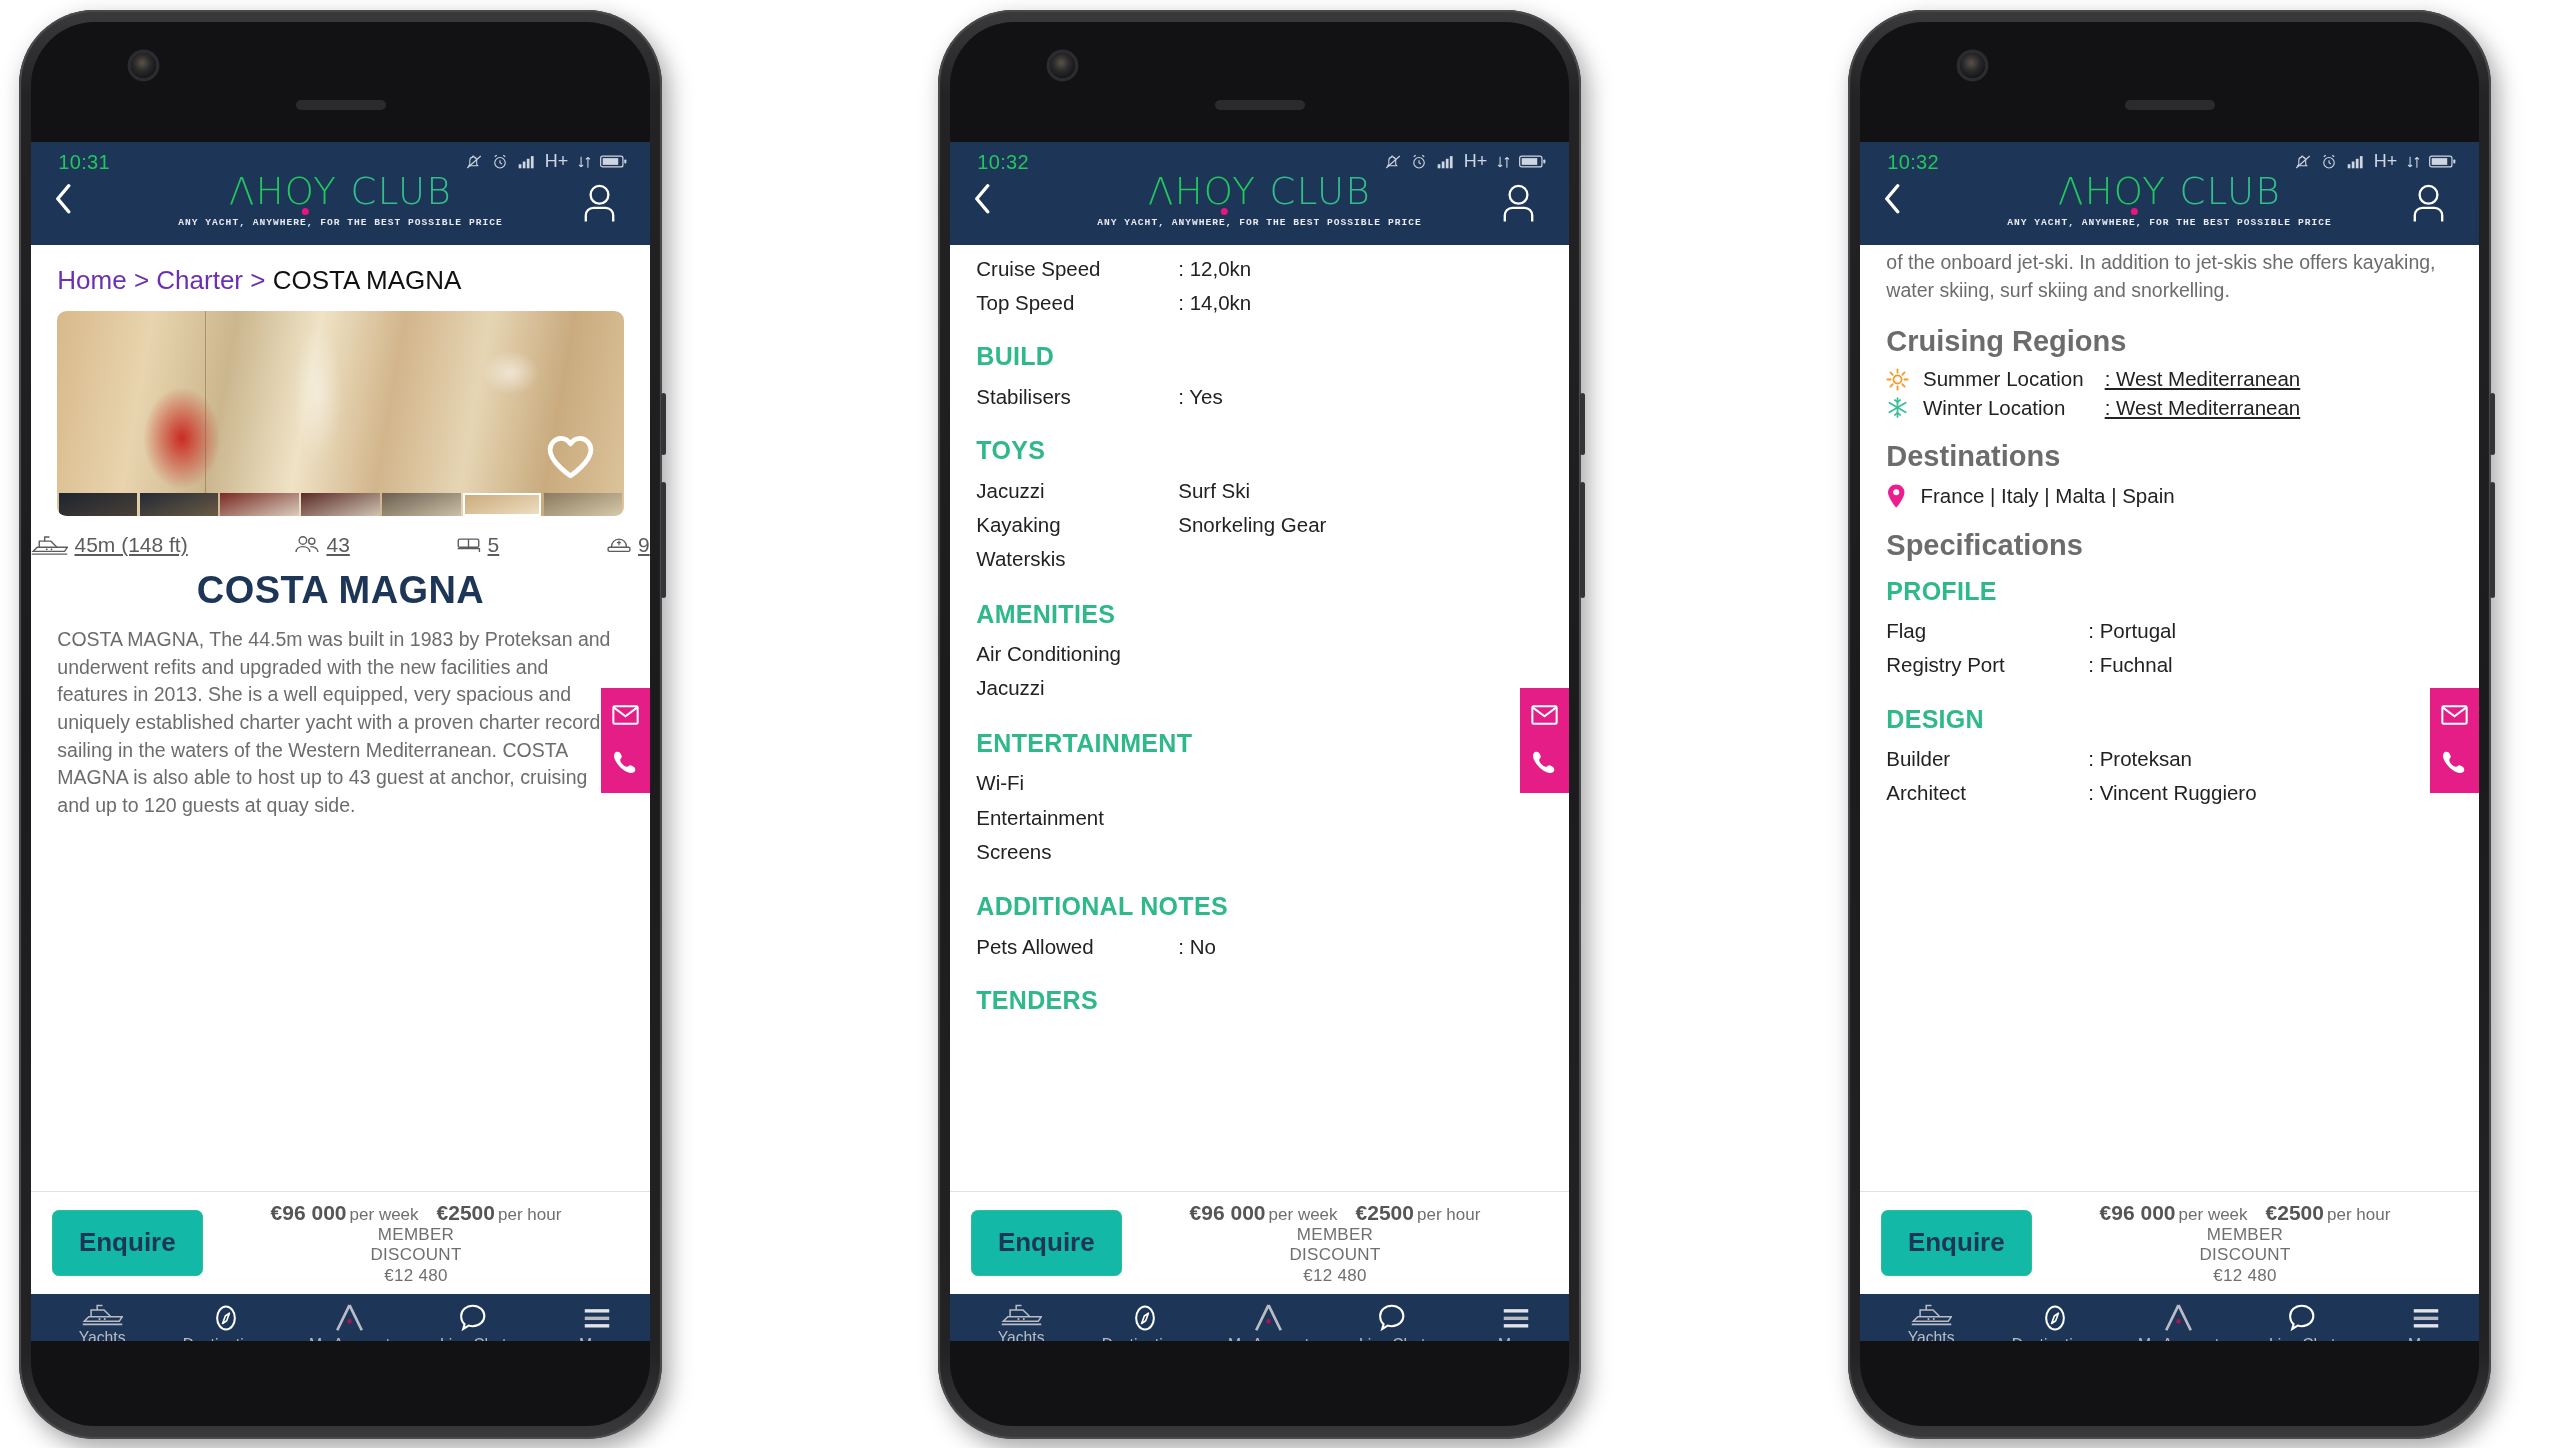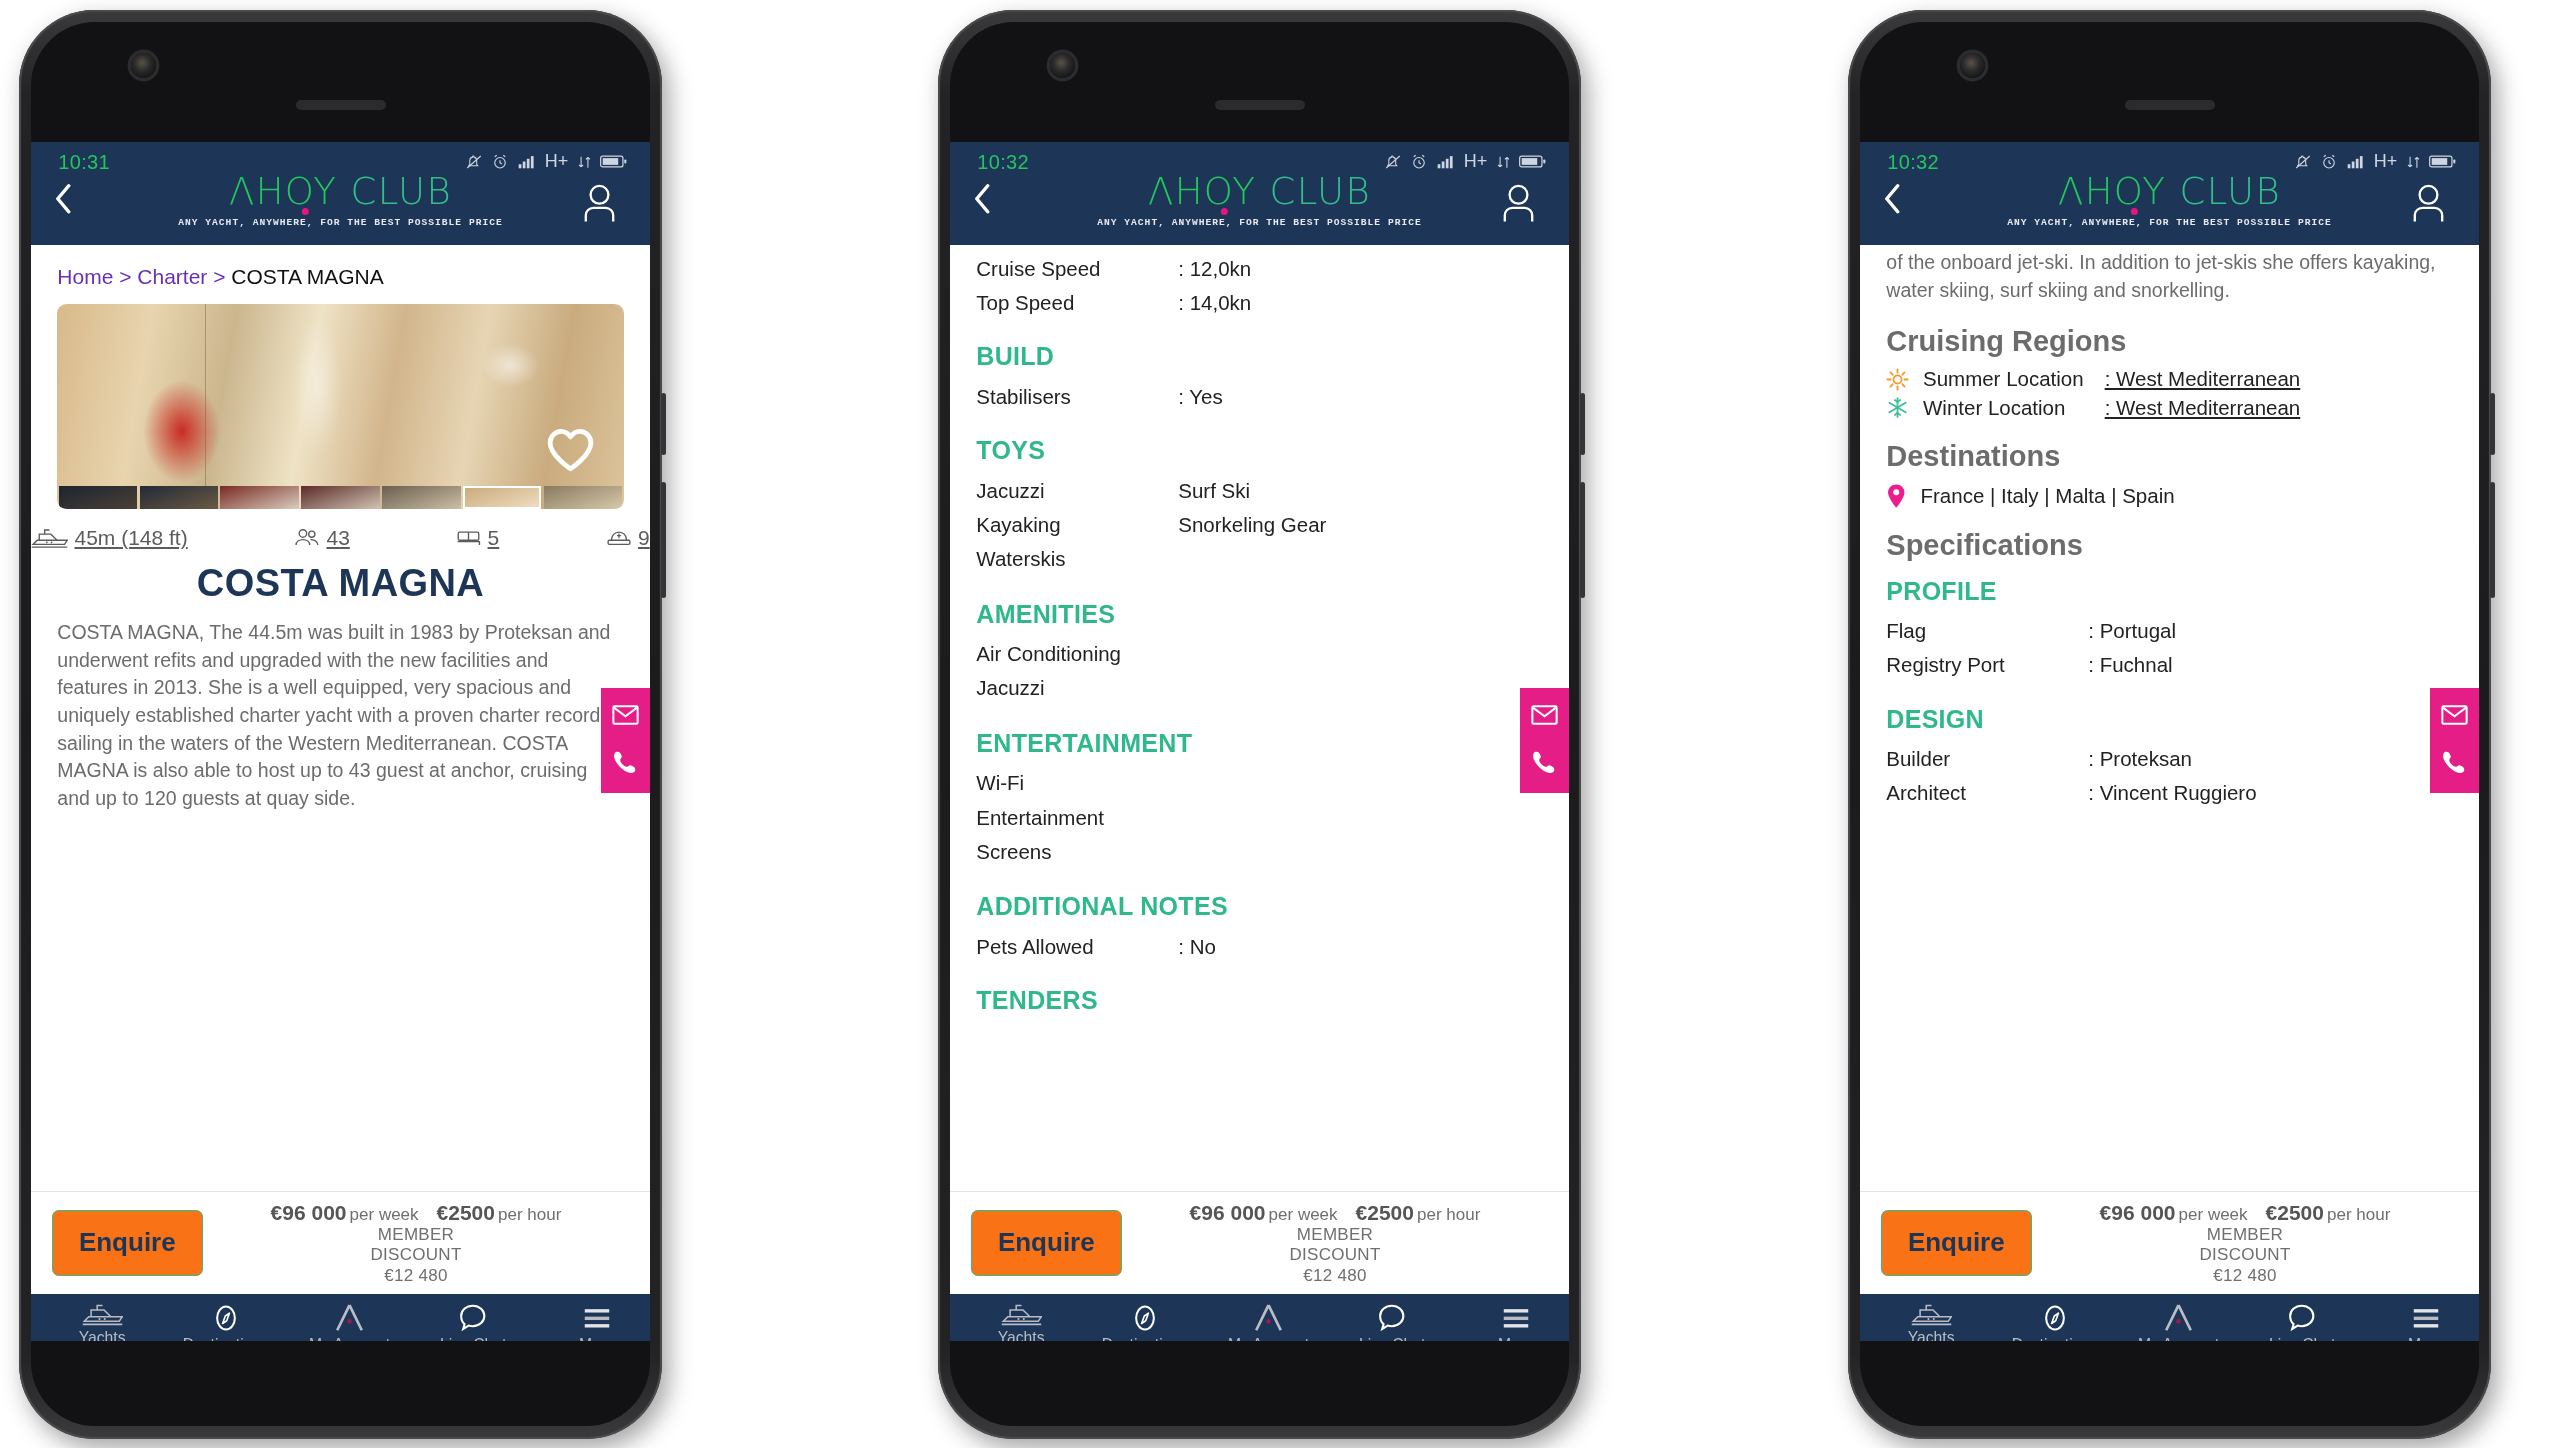--- a/index.html
+++ b/index.html
@@ -43,21 +43,21 @@
   .logodot { display:inline-block; width:7.5px; height:7.5px; border-radius:50%; background:#e6167f;
              position:relative; left:-36px; top:11px; margin-right:-7.5px; }
   .tagline { margin-top:6.2px; font-size:9.6px; letter-spacing:1px; color:#e7eaf0; font-weight:700;
              font-family:Liberation Mono, monospace; white-space:nowrap; }
   .avatar-ic { position:absolute; right:31.5px; top:41px; }
 
   
   .content { position:relative; height:946px; background:#fff; overflow:hidden; }
   .pad { padding:0 26px; }
 
-  .crumb { padding:20.5px 26px 11px; font-size:21px; color:#111; white-space:nowrap; }
+  .crumb { padding:20.5px 26px 11px; font-size:26px; color:#111; white-space:nowrap; }
   .crumb .lnk { color:#6b2fb5; }
   .crumb .sep { color:#6b2fb5; }
 
   .hero { position:relative; margin:4.1px 26px 0; height:205px; border-radius:9.6px; overflow:hidden; }
   .heroimg { position:absolute; inset:0;
     background:
       radial-gradient(ellipse 62px 82px at 22% 62%, rgba(200,30,25,.92) 0%, rgba(160,20,16,0) 62%),
       radial-gradient(ellipse 41px 31.5px at 80% 30%, rgba(255,255,255,.55) 0%, rgba(255,255,255,0) 70%),
       radial-gradient(ellipse 34px 96px at 46% 40%, rgba(255,255,255,.42) 0%, rgba(255,255,255,0) 72%),
       linear-gradient(100deg,#d8b98a 0%,#e8d4ae 16%,#cbb68e 30%,#efe3c6 44%,#d2b58b 58%,#e6d5b4 72%,#c9ab7e 86%,#ddc49b 100%);
@@ -78,21 +78,21 @@
              color:#5c5c5c; font-size:21px;text-decoration:underline; }
   .specrow .itm { display:flex; align-items:center; gap:6.2px; white-space:nowrap; }
 
   .yname { text-align:center; color:#1d3557; font-size:38px; font-weight:700; letter-spacing:0.4px; margin-top:12.3px; }
 
   .desc { margin:13.7px 26px 0; color:#6c6c6c; font-size:19.5px; line-height:1.42; }
 
   
   .pricebar { position:relative; height:103px; border-top:1.4px solid #e3e3e3; background:#fff;
               display:flex; align-items:center; padding:0 20.5px; }
-  .enquire { width:151px; height:66px; border:1.4px solid #2ec08c; border-radius:6.8px; background:#f97316;
+  .enquire { width:151px; height:66px; border:1.4px solid #2ec08c; border-radius:6.8px; background:#14b8a6;
              color:#1d3557; font-size:26px; font-weight:700; display:flex; align-items:center; justify-content:center; }
   .pricecol { flex:1; text-align:center; color:#6f6f6f; line-height:1.2; }
   .pricetop { display:flex; align-items:baseline; justify-content:center; gap:18px; white-space:nowrap; }
   .pbig { font-size:21px; font-weight:700; color:#555; }
   .psm { font-size:17px; color:#6f6f6f; }
   .pmember { font-size:17px; letter-spacing:0.3px; }
 
   
   .contactrail { position:absolute; right:0; top:546px; width:49px; background:#e51d86;
                  padding:16.4px 0 18px; display:flex; flex-direction:column; align-items:center; gap:23px; z-index:6; }

